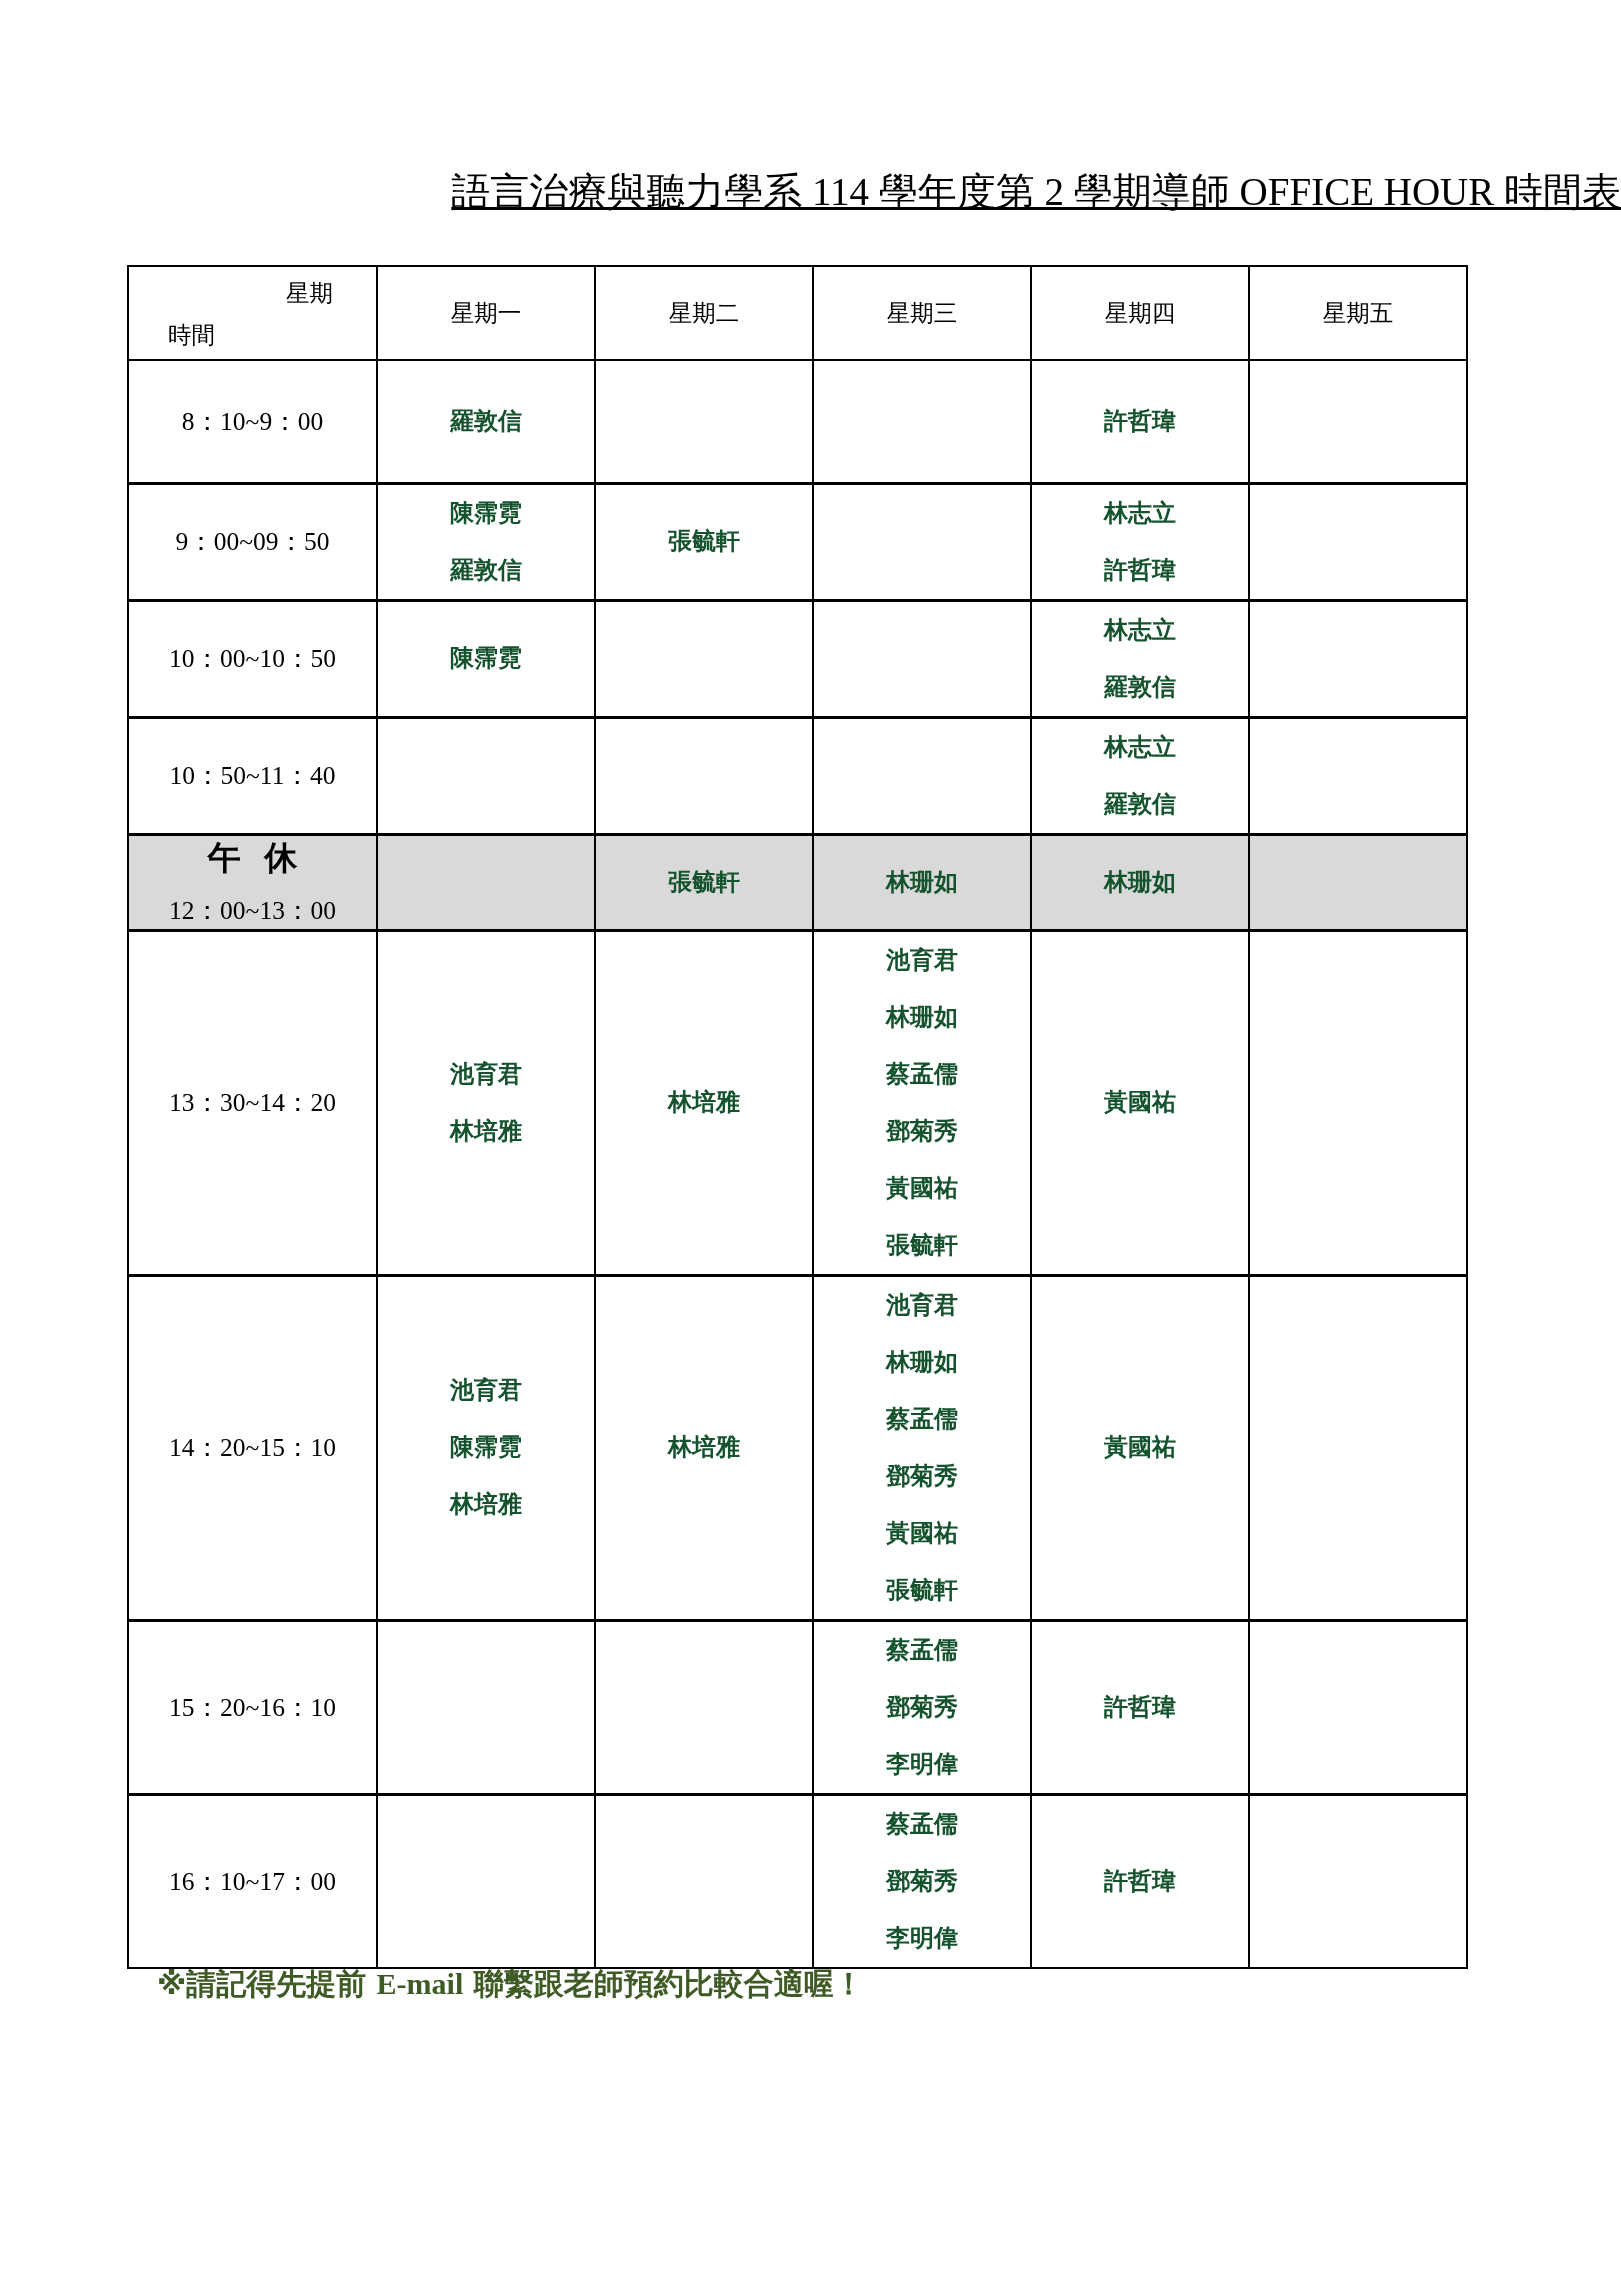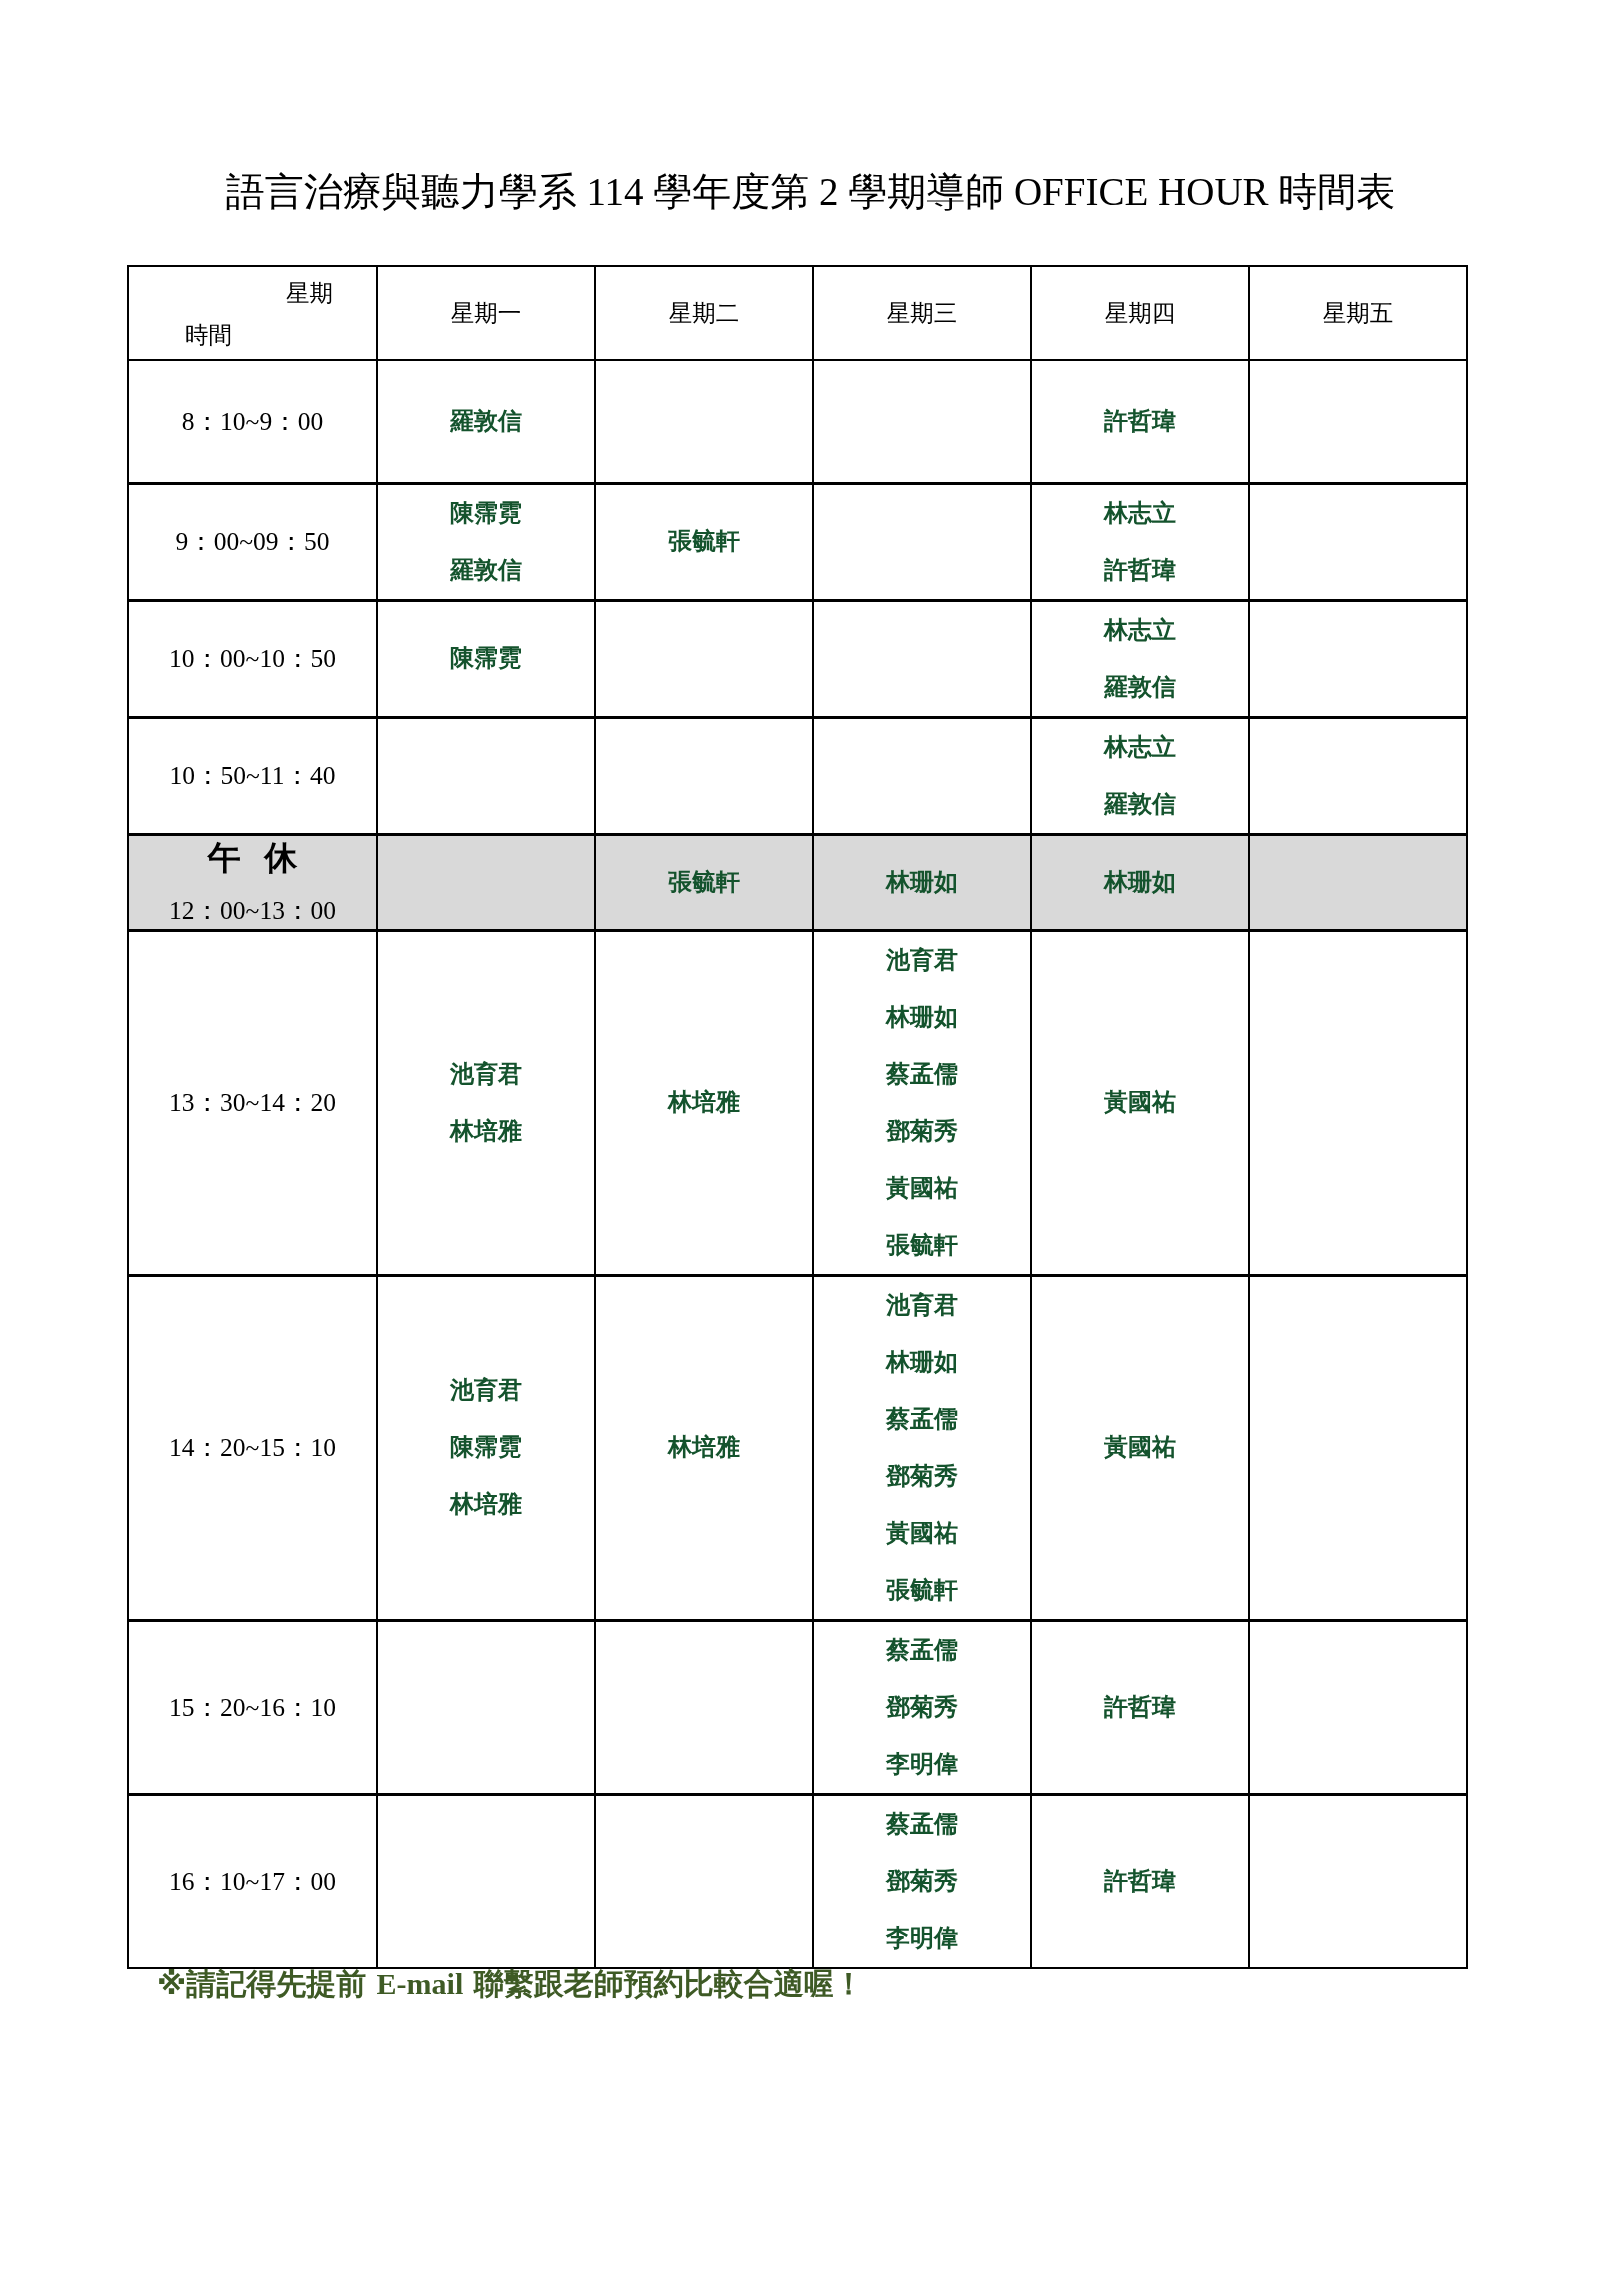--- a/index.html
+++ b/index.html
@@ -1,21 +1,21 @@
 <!DOCTYPE html>
 <html><head>
   <meta charset="utf-8">
   <style>
     html, body { margin: 0; padding: 0; background: #ffffff; }
     body { width: 1621px; height: 2293px; position: relative; overflow: hidden; }
     .title {
       position: absolute; left: 0; width: 1621px; top: 165px;
-      text-align: center;
+      text-align: right;
       font-family: "Liberation Serif", "DejaVu Serif", serif;
-      font-size: 39px; color: #000; letter-spacing: 0px;
+      font-size: 39px; color: #000; letter-spacing: 0px; text-decoration: underline;
     }
     table.schedule {
       position: absolute; left: 127px; top: 265px;
       border-collapse: collapse;
       table-layout: fixed;
       width: 1337px;
     }
     table.schedule td, table.schedule th {
       border: 2px solid #000;
       text-align: center; vertical-align: middle;
@@ -26,21 +26,21 @@
     th.day {
       font-family: "DejaVu Sans", sans-serif;
       font-size: 23.5px; color: #000;
     }
     th.corner { position: relative; }
     th.corner .corner-day {
       position: absolute; right: 43px; top: 9.8px;
       font-family: "DejaVu Sans", sans-serif; font-size: 23.5px;
     }
     th.corner .corner-time {
-      position: absolute; left: 56px; bottom: 7.8px;
+      position: absolute; left: 39px; bottom: 7.8px;
       font-family: "DejaVu Sans", sans-serif; font-size: 23.5px; text-align: right;
     }
     td.time {
       font-family: "Liberation Serif", serif;
       font-size: 25.5px; color: #000;
     }
     td.time .lunch-label {
       display: block; font-family: "DejaVu Sans", sans-serif;
       font-size: 33px; letter-spacing: 23.5px; margin-left: 23.5px;
       margin-bottom: 11.8px;

